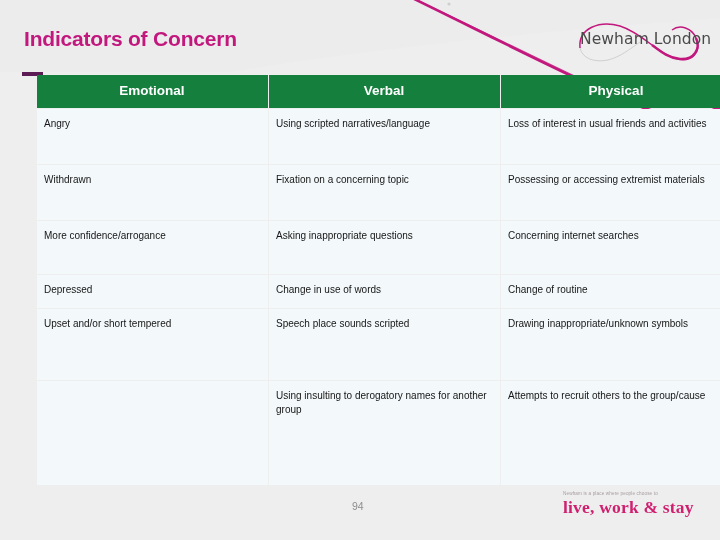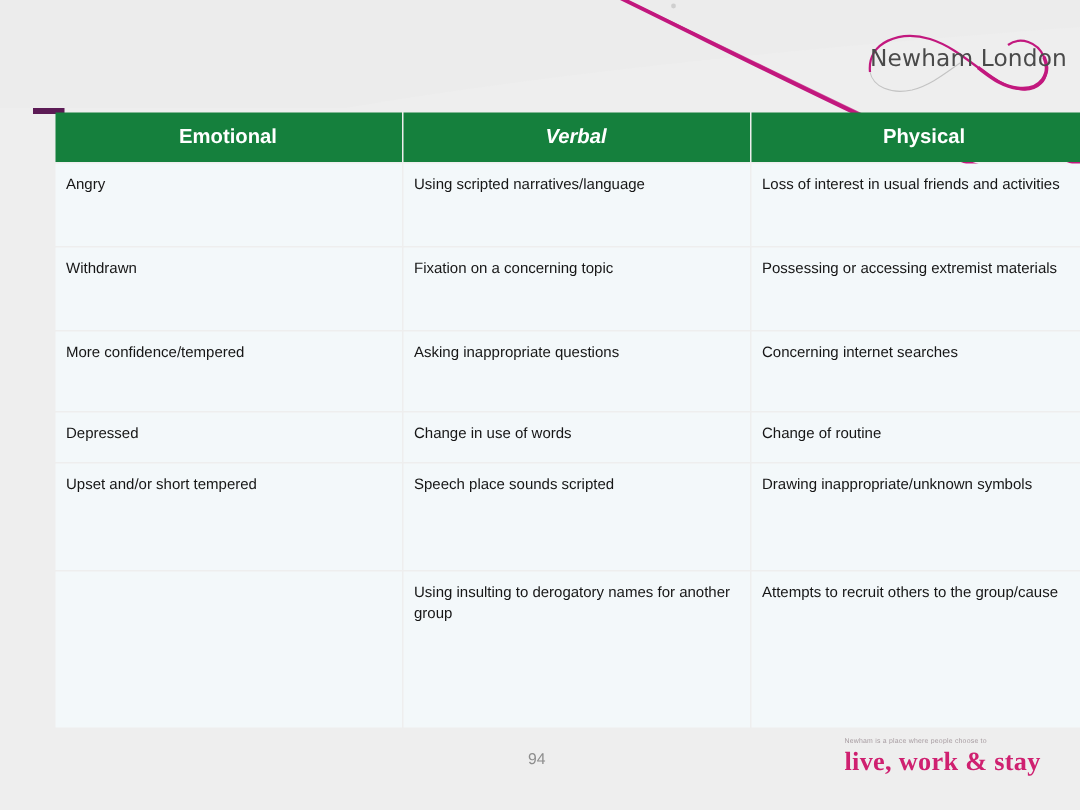--- a/index.html
+++ b/index.html
@@ -97,21 +97,21 @@
     font-size: 13.5px;
     height: 19px;
     padding-top: 7px;
     padding-bottom: 7px;
   }
   #indicators-table td {
     background: #f3f8fa;
     color: #161616;
   }
   .col-emotional { width: 216px; }
-  .col-verbal    { width: 216px; font-style: italic; }
+  .col-verbal    { width: 216px; }
   .col-physical  { width: 216px; }
 
   tr.r1 td { height: 39px; }
   tr.r2 td { height: 39px; }
   tr.r3 td { height: 37px; }
   tr.r4 td { height: 17px; }
   tr.r5 td { height: 55px; }
   tr.r6 td { height: 88px; }
 
   
@@ -160,20 +160,21 @@
 
     <path d="M 404 -6 C 470 26 540 62 610 94 C 640 108 672 118 700 122" fill="none" stroke="#c2187e" stroke-width="2.6" stroke-linecap="round"></path>
     <path d="M 404 -6 C 468 24 536 58 604 90" fill="none" stroke="#c2187e" stroke-width="1.1" stroke-linecap="round" opacity="0.75"></path>
 
     <path d="M 690 97 C 703 101 714 105 726 110" fill="none" stroke="#c2187e" stroke-width="7" stroke-linecap="round"></path>
     <path d="M 686 86 C 700 90 712 96 726 102" fill="none" stroke="#c2187e" stroke-width="3" stroke-linecap="round" opacity="0.9"></path>
 
     <circle cx="449" cy="4" r="1.6" fill="#cfcfcf"></circle>
   </svg>
 
+  <div id="page-title">Indicators of Concern</div>
   <div id="title-dash"></div>
 
   <svg id="logo" viewBox="0 0 140 46" aria-hidden="true">
     <path d="M 12 30 C 10 10 32 2 52 8 C 74 15 88 34 106 40 C 124 46 134 34 128 20 C 124 10 112 6 104 12" fill="none" stroke="#c2187e" stroke-width="1.5"></path>
     <path d="M 128 20 C 133 31 126 42 112 41 C 100 40 92 33 84 27" fill="none" stroke="#c2187e" stroke-width="2.4"></path>
     <path d="M 12 30 C 14 40 26 45 40 42 C 52 39 62 31 72 24" fill="none" stroke="#b0b0b0" stroke-width="0.7" opacity="0.7"></path>
   </svg>
   <div id="logo-text">Newham London</div>
 
   <table id="indicators-table">
@@ -189,21 +190,21 @@
         <td>Angry</td>
         <td>Using scripted narratives/language</td>
         <td>Loss of interest in usual friends and activities</td>
       </tr>
       <tr class="r2">
         <td>Withdrawn</td>
         <td>Fixation on a concerning topic</td>
         <td>Possessing or accessing extremist materials</td>
       </tr>
       <tr class="r3">
-        <td>More confidence/tempered</td>
+        <td>More confidence/arrogance</td>
         <td>Asking inappropriate questions</td>
         <td>Concerning internet searches</td>
       </tr>
       <tr class="r4">
         <td>Depressed</td>
         <td>Change in use of words</td>
         <td>Change of routine</td>
       </tr>
       <tr class="r5">
         <td>Upset and/or short tempered</td>

